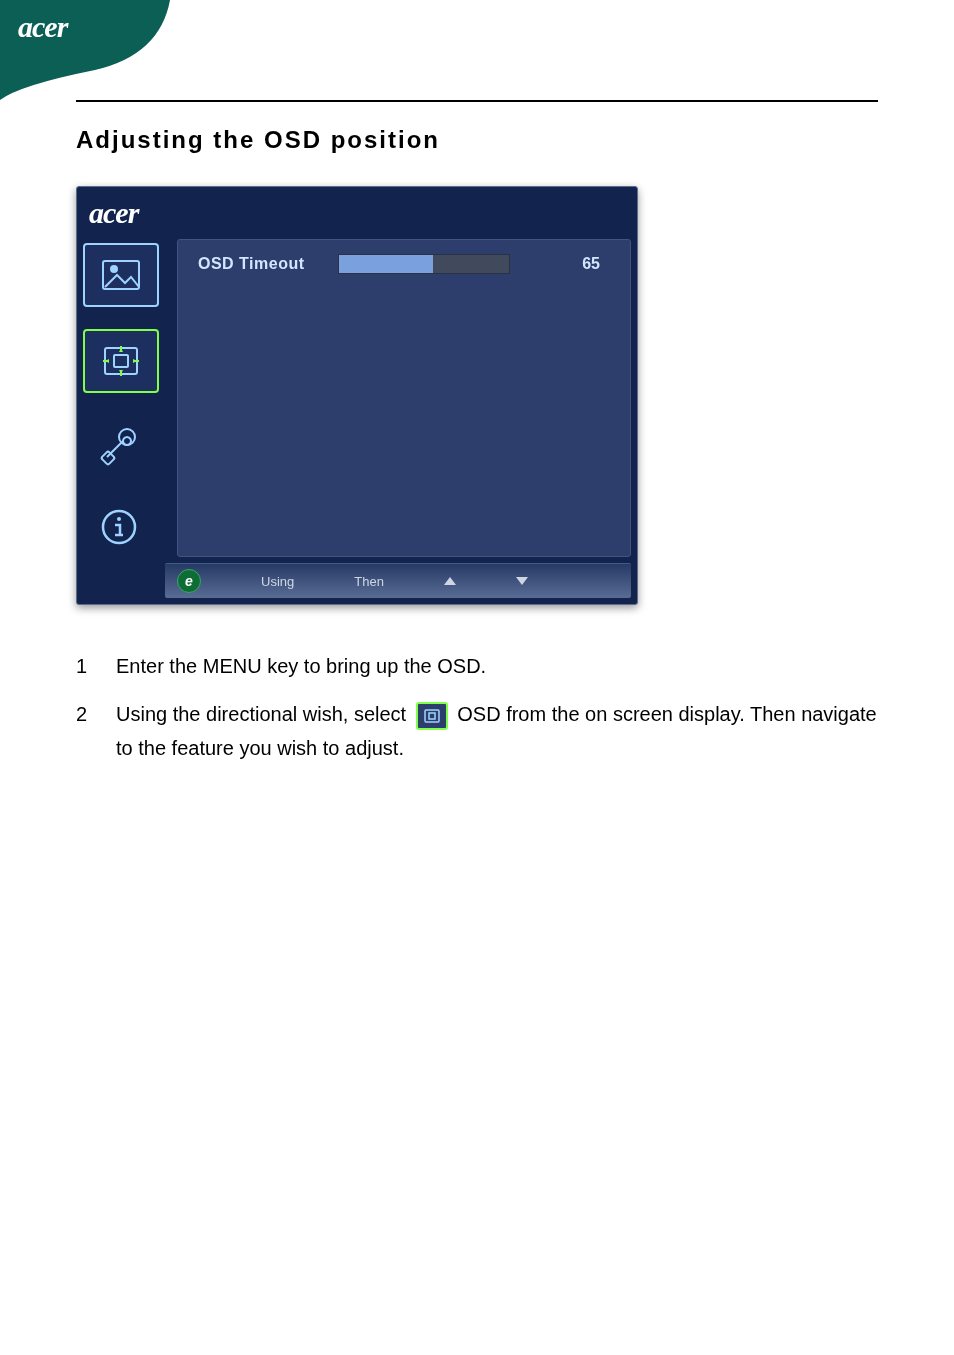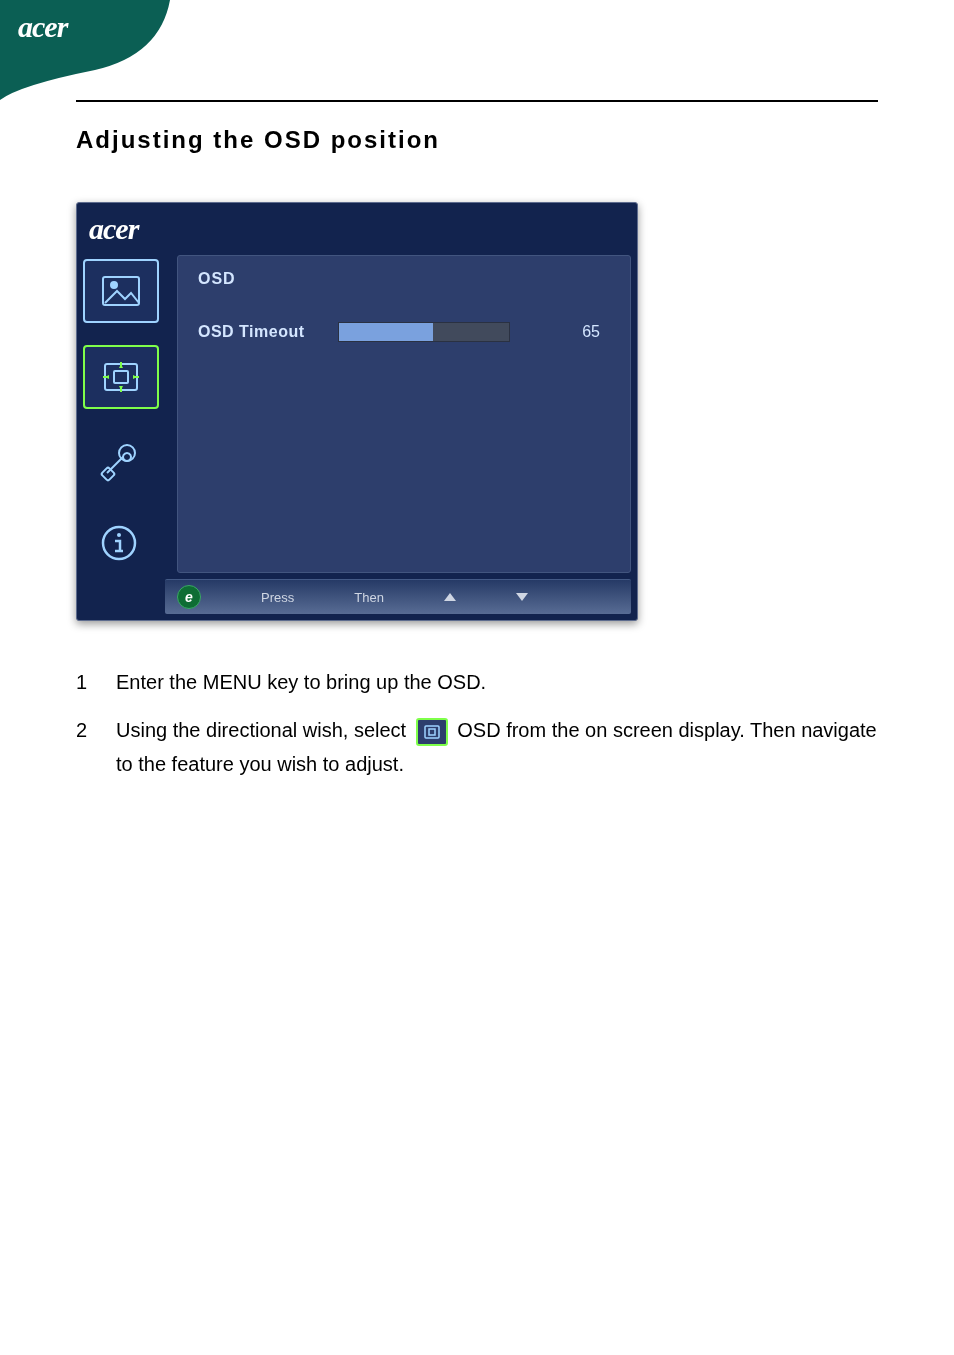--- a/index.html
+++ b/index.html
@@ -30,21 +30,21 @@
 
   .rule {
     border-top: 2px solid #000;
     margin-bottom: 24px;
   }
 
   .heading {
     font-size: 24px;
     letter-spacing: 2px;
     font-weight: 600;
-    margin-bottom: 48px;
+    margin-bottom: 32px;
   }
 
   
   .osd-wrap {
     width: 560px;
     background: #12234e;
     border: 1px solid #5e6c8e;
     border-radius: 3px;
     box-shadow: 0 3px 8px rgba(0,0,0,.4);
     overflow: hidden;
@@ -127,21 +127,21 @@
     background: #414a5c;
     position: relative;
     border: 1px solid #2a3142;
   }
   .osd-slider-fill {
     position: absolute;
     left: 0; top: 0; bottom: 0;
     background: #7aa1de;
   }
   .osd-value {
-    font-weight: 400;
+    font-weight: 700;
     color: #d4e6ff;
     margin-left: auto;
     padding-right: 6px;
   }
 
   .osd-footer {
     height: 34px;
     background: linear-gradient(#263a66, #586c94);
     border-top: 1px solid #445a86;
     display: flex;
@@ -250,37 +250,36 @@
           <svg width="40" height="40" viewBox="0 0 40 40" fill="none" stroke="#9fd3ff" stroke-width="2.5">
             <circle cx="20" cy="20" r="16"></circle>
             <circle cx="20" cy="12" r="2" fill="#9fd3ff" stroke="none"></circle>
             <path d="M16 18 H21 V28 H24 M16 28 H24"></path>
           </svg>
         </div>
 
       </div>
 
       <div class="osd-main">
-        <div class="osd-title">OSD</div>
         <div class="osd-row">
           <div class="osd-label">OSD Timeout</div>
           <div class="osd-slider">
             <div class="osd-slider-fill" style="width:55%"></div>
           </div>
           <div class="osd-value">65</div>
         </div>
       </div>
     </div>
 
     <div class="osd-footer">
       <div class="ft-item">
         <span class="e-badge">e</span>
       </div>
       <div class="ft-item">
-        <span>Press</span>
+        <span>Using</span>
       </div>
       <div class="ft-item">
         <span>Then</span>
       </div>
       <div class="ft-item">
         <span class="tri up"></span>
       </div>
       <div class="ft-item">
         <span class="tri down"></span>
       </div>

